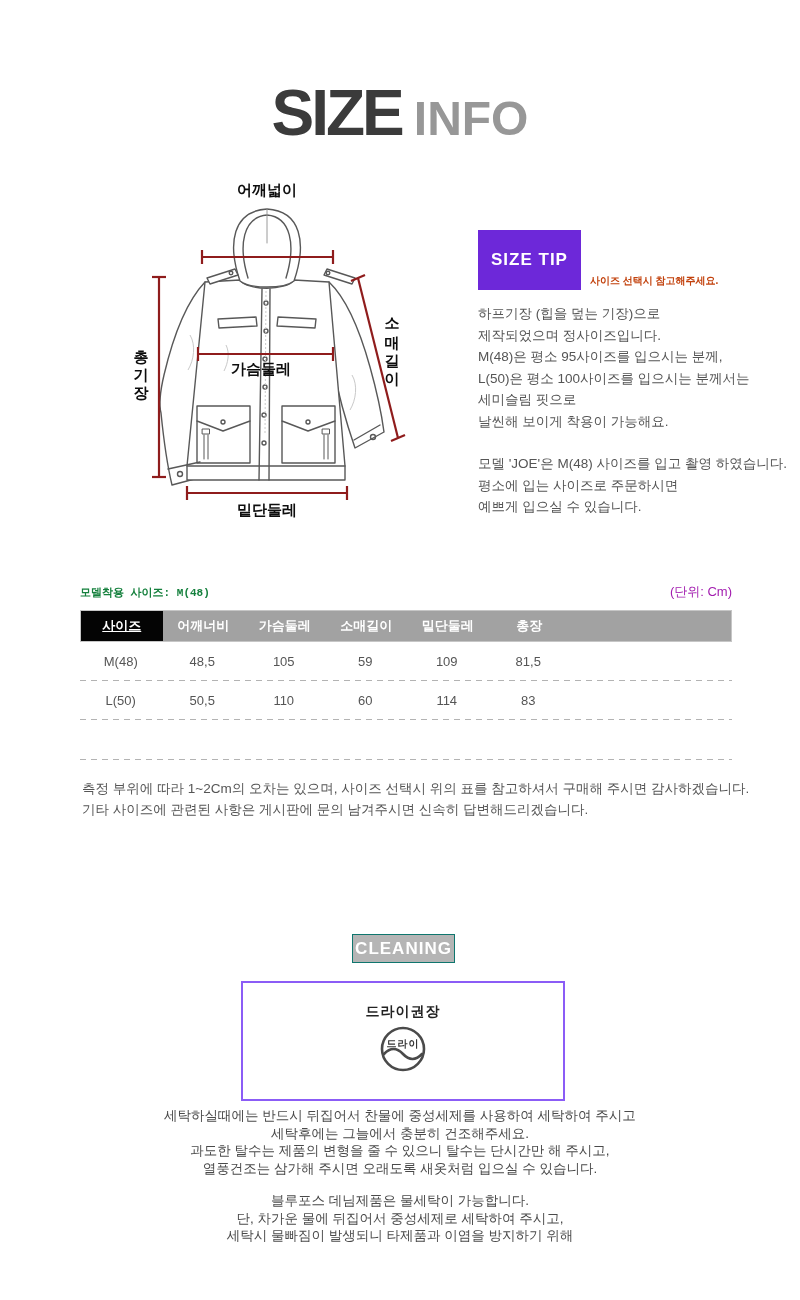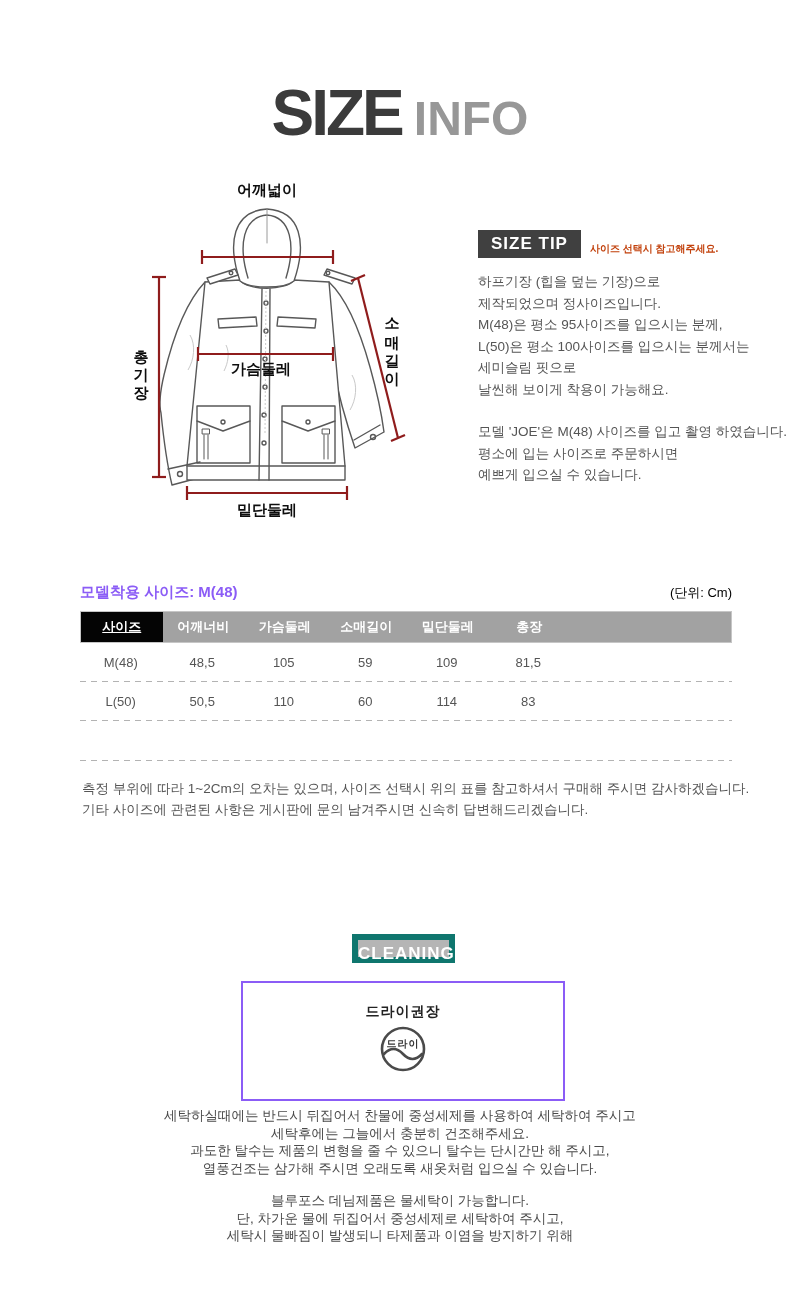--- a/index.html
+++ b/index.html
@@ -17,42 +17,42 @@
   .dlabel{position:absolute; font-size:15px; font-weight:bold; color:#0d0d0d; line-height:17px;}
   .vert{writing-mode:vertical-rl; text-orientation:upright; letter-spacing:3px;}
   .lbl-shoulder{top:-4px; left:77px; width:120px; text-align:center;}
   .lbl-length{left:3px; top:154px;}
   .lbl-sleeve{left:254px; top:122px;}
   .lbl-chest{top:175px; left:66px; width:130px; text-align:center;}
   .lbl-hem{top:316px; left:62px; width:150px; text-align:center;}
   
   .sizetip{position:absolute; left:478px; top:230px; width:312px;}
   .tip-head{display:flex; align-items:flex-end; gap:9px;}
-  .tip-badge{background:#404040; color:#fff; font-weight:bold; font-size:17px;
-    letter-spacing:1px; padding:4px 13px; display:inline-block;}
+  .tip-badge{background:#6d28d9; color:#fff; font-weight:bold; font-size:17px;
+    letter-spacing:1px; padding:20px 13px; display:inline-block;}
   .tip-sub{font-size:10px; font-weight:bold; color:#c2410c; padding-bottom:2px; white-space:nowrap;}
   .tip-body{margin-top:13px; font-size:13.5px; color:#555; line-height:21.5px;}
   .tip-gap{height:21px;}
   
   .table-wrap{position:absolute; left:80px; top:583px; width:652px;}
   .tcaption-row{display:flex; justify-content:space-between; align-items:baseline;}
-  .tcaption{font-size:15px; font-weight:bold; color:#8b5cf6;}
-  .tunit{font-size:13px; color:#000000;}
+  .tcaption{font-size:11px; font-weight:bold; color:#15803d;font-family:Liberation Mono, monospace;}
+  .tunit{font-size:13px; color:#a21caf;}
   .thead{display:flex; margin-top:9px; background:#a2a2a2; border:1px solid #c6c6c6; height:30px;}
   .th{flex:0 0 81.5px; text-align:center; color:#fff; font-weight:bold; font-size:13px; line-height:30px;}
   .th-first{background:#040404;text-decoration:underline;}
   .trow{display:flex; height:38px; align-items:center;}
   .trow-empty{height:39px;}
   .td{flex:0 0 81.5px; text-align:center; font-size:13px; color:#555;}
   .dash{height:1px; background-image:repeating-linear-gradient(to right,#b3b3b3 0 6px,transparent 6px 11px);}
   
   .notes{position:absolute; left:82px; top:778px; width:700px; font-size:13.5px; color:#555; line-height:21px;}
   
   .clean-badge{position:absolute; left:352px; top:934px; width:103px; height:29px;
-    background:#b5b5b5; border:6px solid #0f766e; box-sizing:border-box;
+    background:#b5b5b5; border:1px solid #0f766e; box-sizing:border-box;
     color:#fff; font-weight:bold; font-size:17px; letter-spacing:1px;
     text-align:center; line-height:27px;}
   .clean-box{position:absolute; left:241px; top:981px; width:324px; height:120px;
     border:2px solid #8b5cf6; box-sizing:border-box; text-align:center;}
   .recommend{margin-top:20px; font-size:14px; font-weight:bold; color:#222; letter-spacing:1px;}
   .dry-icon{margin-top:3px;}
   .care{position:absolute; left:0; width:100%; text-align:center;
     font-size:13.5px; color:#4a4a4a; line-height:17.5px;}
   .care-1{top:1107px;}
   .care-2{top:1192px;}

